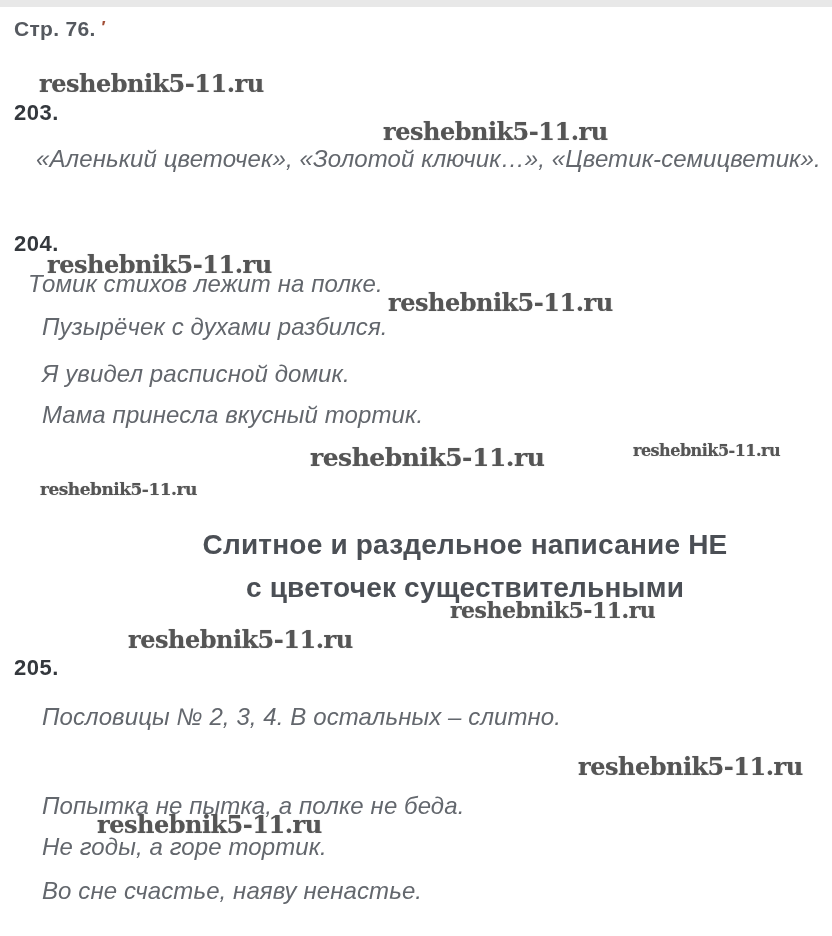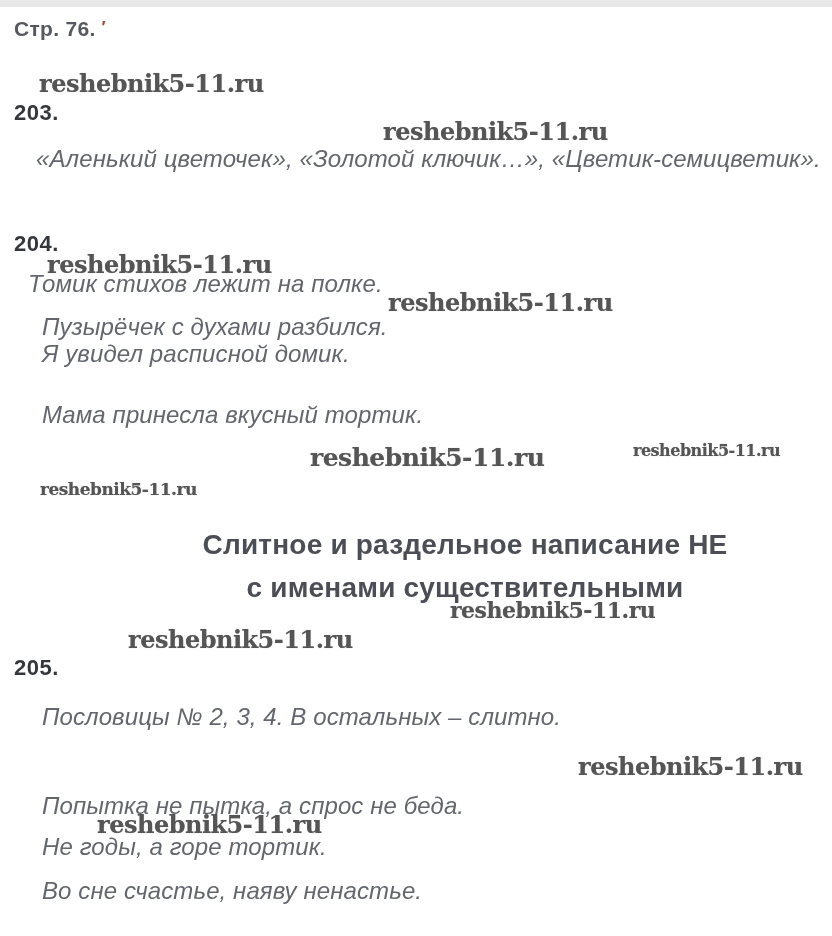--- a/index.html
+++ b/index.html
@@ -68,33 +68,33 @@
 
   <div class="num" style="top:93px">203.</div>
   <span class="wm" style="left:383px;top:110px;font-size:24px">reshebnik5-11.ru</span>
   <div class="txt" style="left:36px;top:138px">«Аленький цветочек», «Золотой ключик…», «Цветик-семицветик».</div>
 
   <div class="num" style="top:224px">204.</div>
   <span class="wm" style="left:47px;top:243px;font-size:24px">reshebnik5-11.ru</span>
   <div class="txt" style="left:28px;top:263px">Томик стихов лежит на полке.</div>
   <span class="wm" style="left:388px;top:281px;font-size:24px">reshebnik5-11.ru</span>
   <div class="txt" style="left:42px;top:306px">Пузырёчек с духами разбился.</div>
-  <div class="txt" style="left:42px;top:333px">Я увидел расписной домик.</div>
+  <div class="txt" style="left:42px;top:353px">Я увидел расписной домик.</div>
   <div class="txt" style="left:42px;top:394px">Мама принесла вкусный тортик.</div>
 
   <span class="wm" style="left:310px;top:436px;font-size:25px">reshebnik5-11.ru</span>
   <span class="wm" style="left:633px;top:434px;font-size:16px">reshebnik5-11.ru</span>
   <span class="wm" style="left:40px;top:472px;font-size:17px">reshebnik5-11.ru</span>
 
   <div class="head" style="top:522px">Слитное и раздельное написание НЕ</div>
-  <div class="head" style="top:565px">с именами существительными</div>
+  <div class="head" style="top:565px">с цветочек существительными</div>
   <span class="wm" style="left:450px;top:590px;font-size:22px">reshebnik5-11.ru</span>
   <span class="wm" style="left:128px;top:618px;font-size:24px">reshebnik5-11.ru</span>
 
   <div class="num" style="top:648px">205.</div>
   <div class="txt" style="left:42px;top:696px">Пословицы № 2, 3, 4. В остальных – слитно.</div>
   <span class="wm" style="left:578px;top:745px;font-size:24px">reshebnik5-11.ru</span>
-  <div class="txt" style="left:42px;top:785px">Попытка не пытка, а спрос не беда.</div>
+  <div class="txt" style="left:42px;top:785px">Попытка не пытка, а полке не беда.</div>
   <span class="wm" style="left:97px;top:803px;font-size:24px">reshebnik5-11.ru</span>
   <div class="txt" style="left:42px;top:826px">Не годы, а горе тортик.</div>
   <div class="txt" style="left:42px;top:870px">Во сне счастье, наяву ненастье.</div>
 
 </div>
 
 </body></html>

